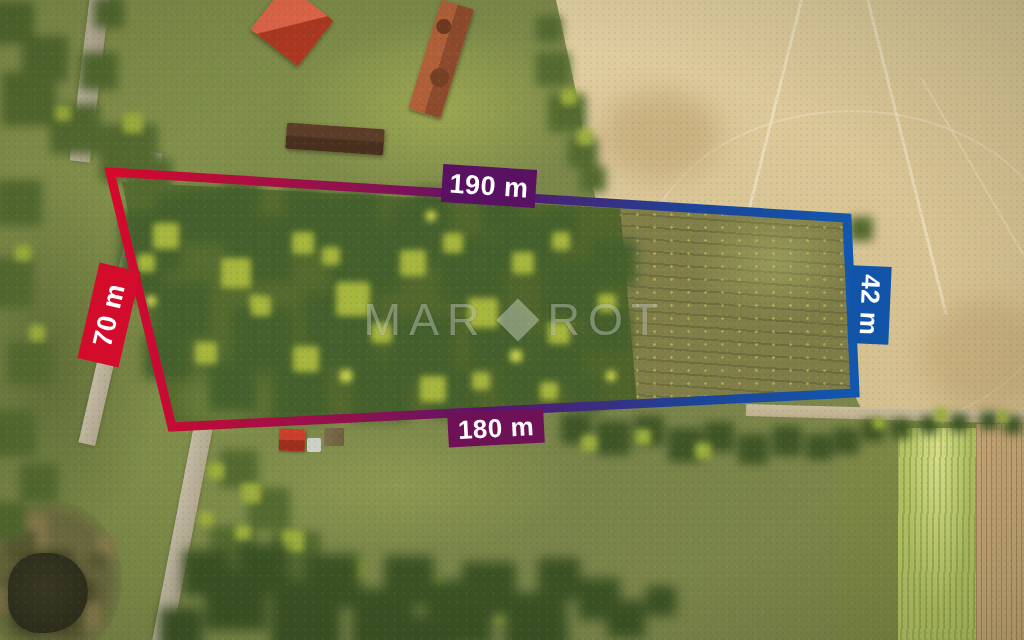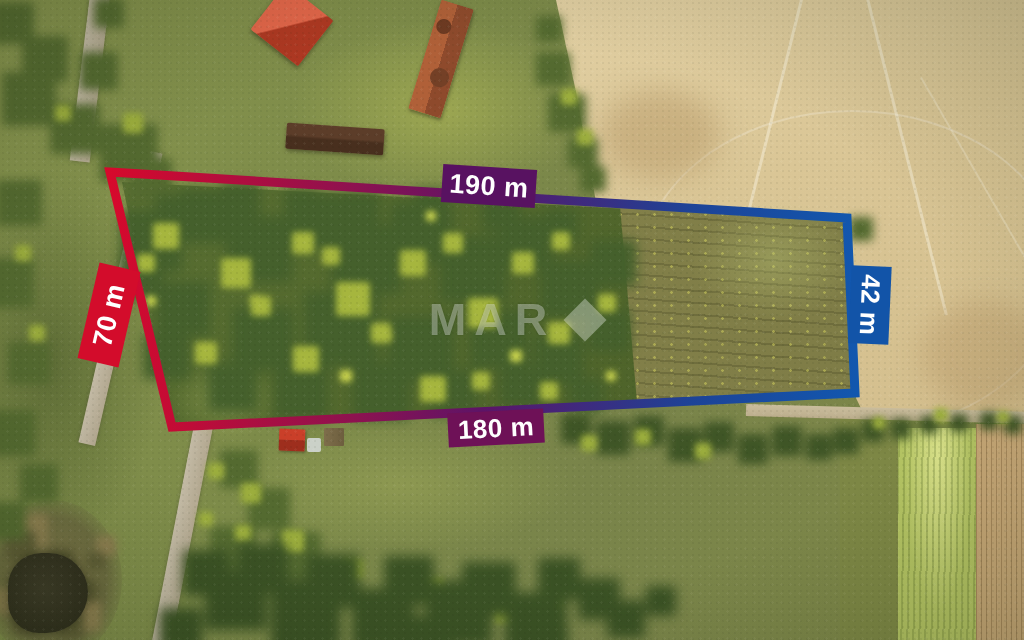--- a/index.html
+++ b/index.html
@@ -88,21 +88,21 @@
   .boundary-svg{position:absolute;inset:0;z-index:30;pointer-events:none;}
   .dim-label{position:absolute;z-index:40;display:flex;align-items:center;justify-content:center;
     color:#fff;font-weight:700;letter-spacing:.5px;white-space:nowrap;}
   .dim-top{left:442px;top:167px;width:94px;height:38px;font-size:27px;transform:rotate(3.6deg);}
   .dim-bottom{left:448px;top:411px;width:96px;height:34px;font-size:26px;transform:rotate(-2.9deg);}
   .dim-left{left:60px;top:294px;width:98px;height:42px;font-size:27px;transform:rotate(-77deg);}
   .dim-right{left:831px;top:285px;width:78px;height:40px;font-size:26px;transform:rotate(92.5deg);}
 
   .watermark{position:absolute;left:356px;top:296px;width:318px;height:48px;z-index:25;
     display:flex;align-items:center;justify-content:center;gap:14px;
-    font-weight:700;font-size:45px;letter-spacing:8px;text-shadow:0 0 2px rgba(20,40,10,.25);
+    font-weight:400;font-size:45px;letter-spacing:8px;text-shadow:0 0 2px rgba(20,40,10,.25);
     pointer-events:none;}
   .wm-diamond{width:32px;height:32px;background:currentColor;transform:rotate(45deg) scale(.95);}
 </style>
 </head>
 <body>
 
 <div class="stage">
 
   <div class="tone tone-bright-top"></div>
   <div class="tone tone-dark-left"></div>
@@ -192,20 +192,21 @@
   <div class="abs shed-red"></div>
   <div class="abs garden-pool"></div>
   <div class="abs shed-brown"></div>
 
   <div class="full grain"></div>
   <div class="full vignette"></div>
 
   <div class="watermark" style="color: rgba(255, 255, 255, 0.34);">
     <span>MAR</span>
     <span class="wm-diamond"></span>
+    <span>ROT</span>
   </div>
 
   <svg class="boundary-svg" width="1024" height="640" viewBox="0 0 1024 640">
     <defs>
       <linearGradient id="bgrad" gradientUnits="userSpaceOnUse" x1="110" y1="0" x2="855" y2="0">
         <stop offset="0" stop-color="#d6092c"></stop>
         <stop offset="0.33" stop-color="#8d1250"></stop>
         <stop offset="0.5" stop-color="#5d1467"></stop>
         <stop offset="0.78" stop-color="#1d4397"></stop>
         <stop offset="1" stop-color="#1257ae"></stop>

